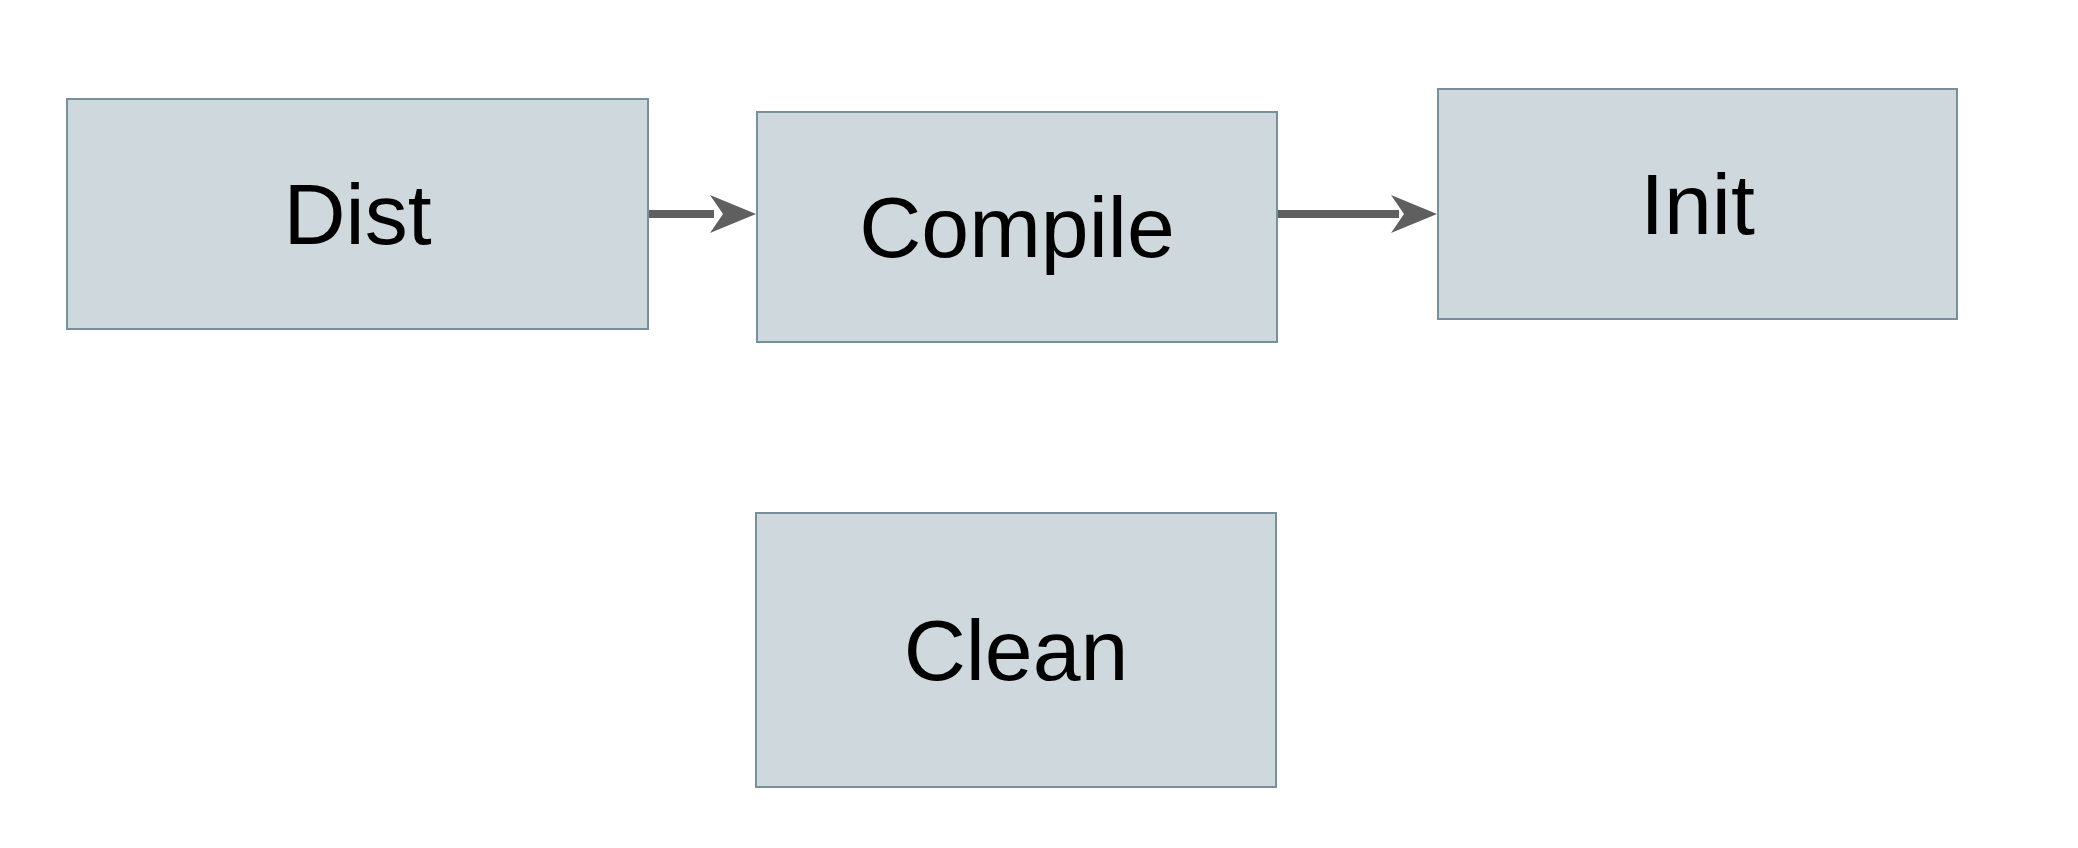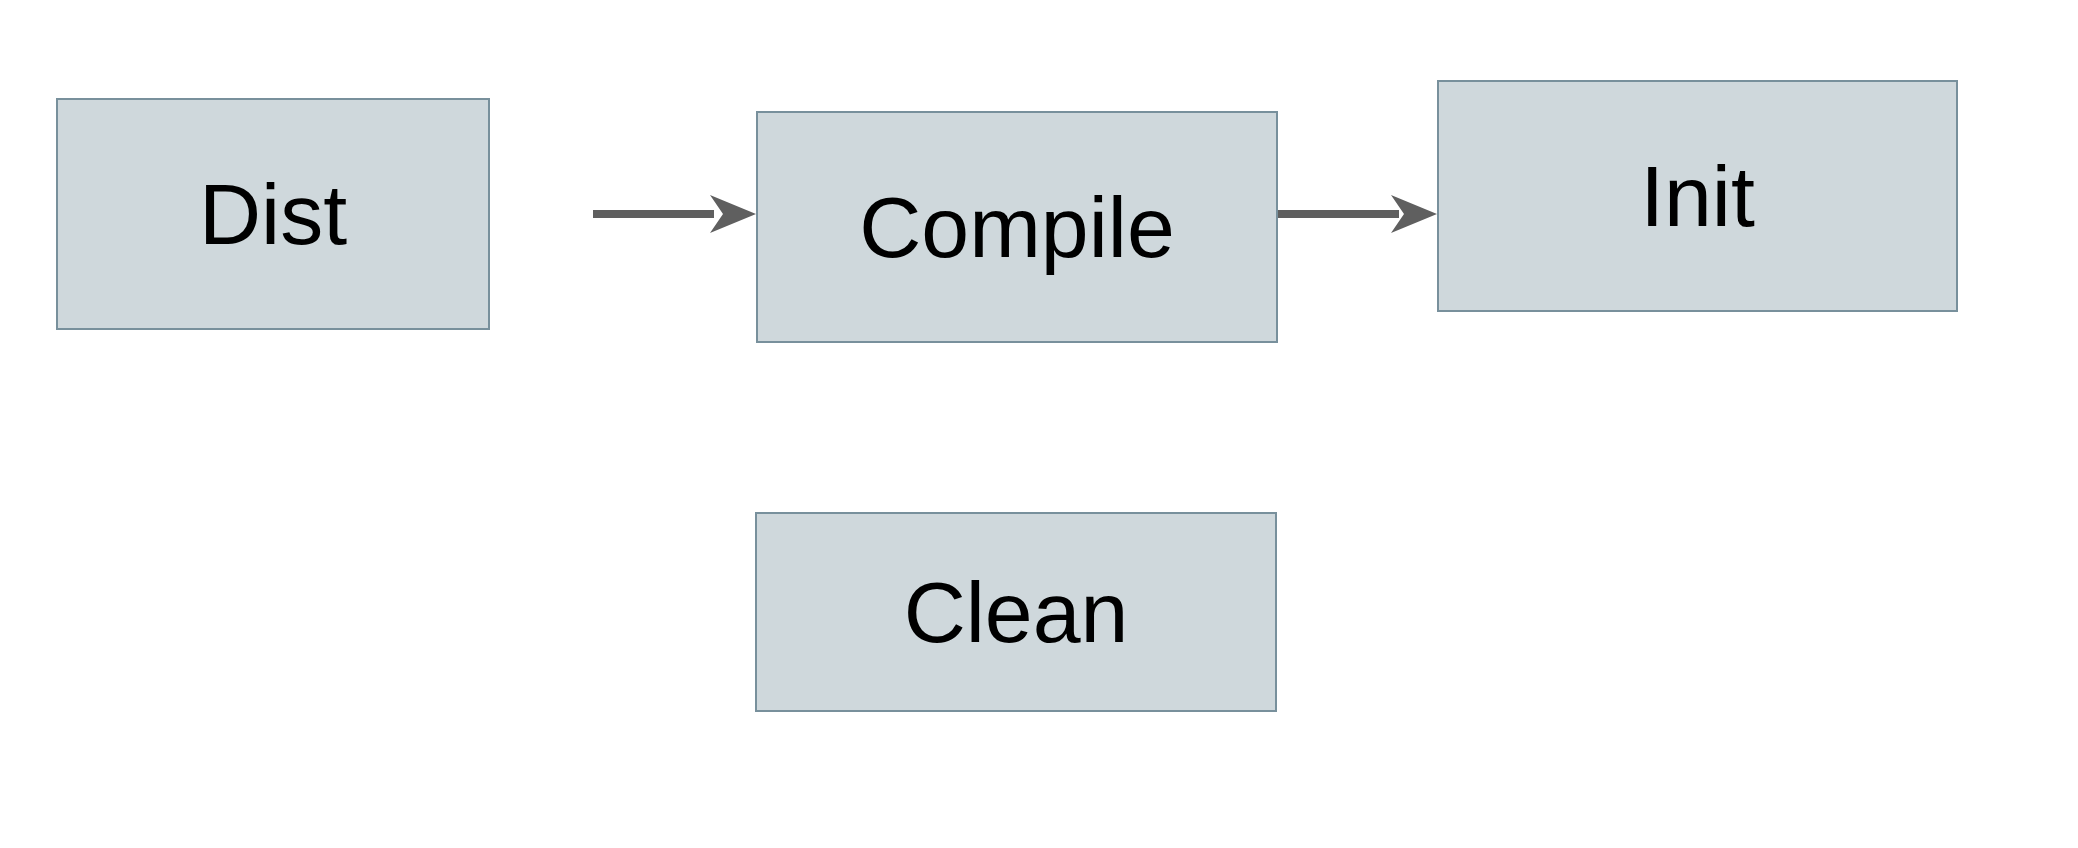--- a/index.html
+++ b/index.html
@@ -48,24 +48,24 @@
     align-items: center;
     justify-content: center;
   }
   .node-label {
     color: var(--label);
     font-size: 86px;
     font-weight: 400;
     line-height: 1;
     white-space: nowrap;
   }
-  .node-dist    { left: 56px;   top: 98px;  width: 434px; height: 232px; }
+  .node-dist    { left: 66px;   top: 98px;  width: 583px; height: 232px; }
   .node-compile { left: 756px;  top: 98px;  width: 522px; height: 232px; margin-top: 13px; }
-  .node-init    { left: 1437px; top: 80px;  width: 521px; height: 232px; }
-  .node-clean   { left: 755px;  top: 512px; width: 522px; height: 200px; }
+  .node-init    { left: 1437px; top: 88px;  width: 521px; height: 232px; }
+  .node-clean   { left: 755px;  top: 512px; width: 522px; height: 276px; }
 </style>
 </head>
 <body>
 
 <div class="canvas">
 
   <svg class="edges" viewBox="0 0 2078 848" xmlns="http://www.w3.org/2000/svg">
     <g>
       <line class="edge-line" x1="593" y1="214" x2="714" y2="214"></line>
       <polygon class="edge-head" points="756,214 710,195 723,214 710,233"></polygon>

